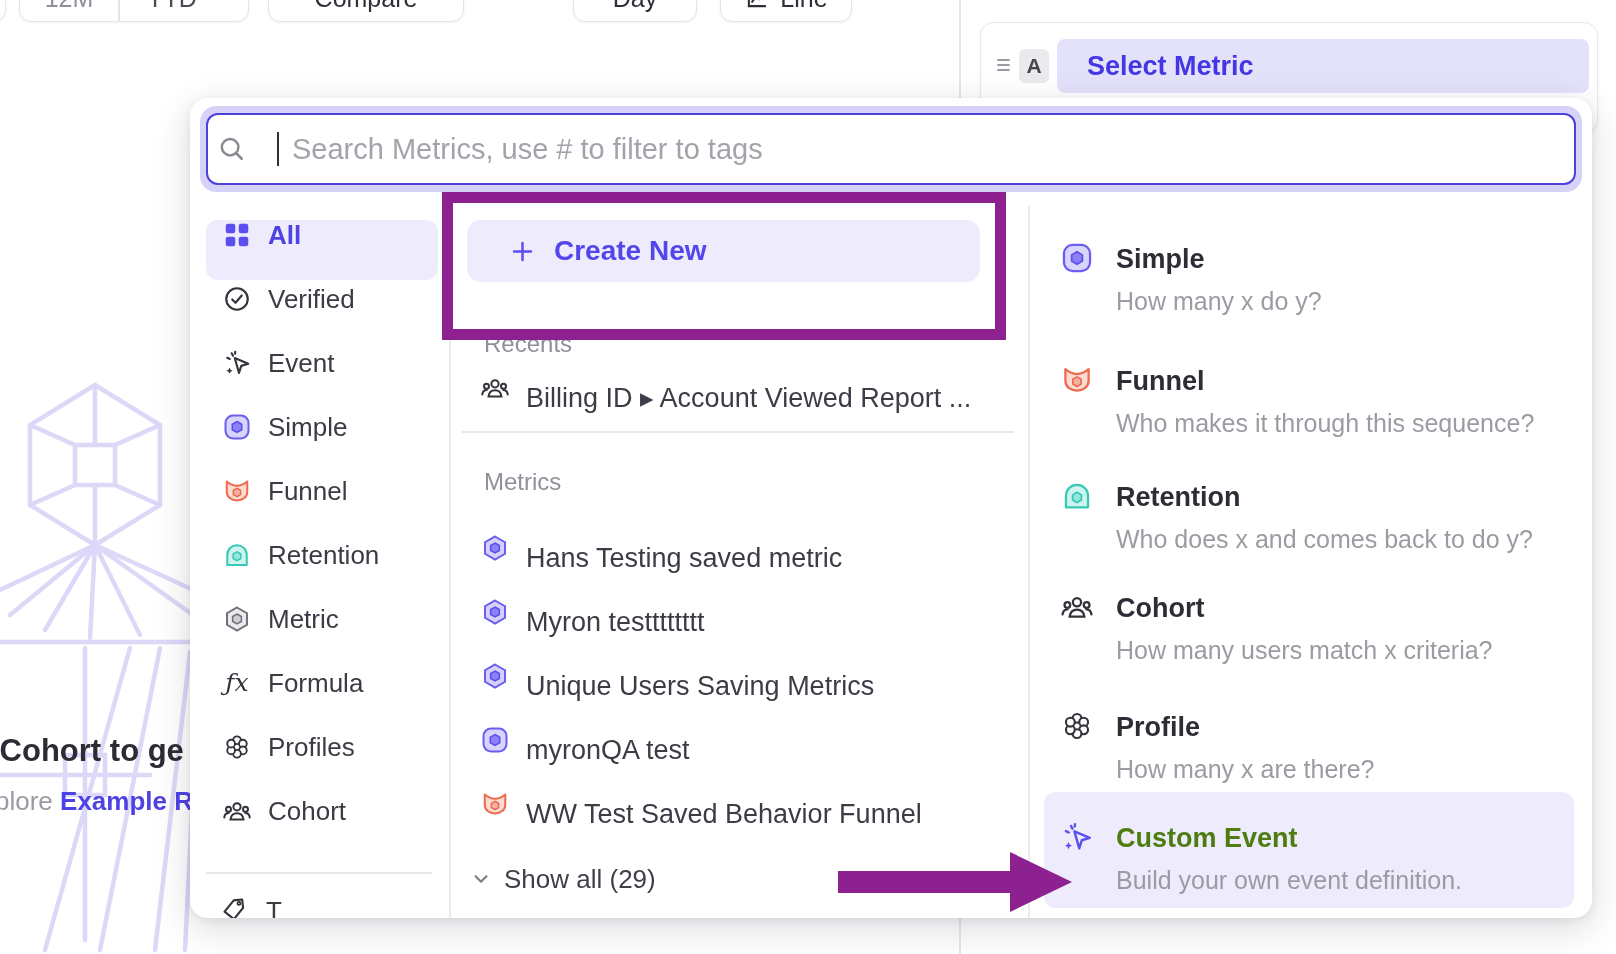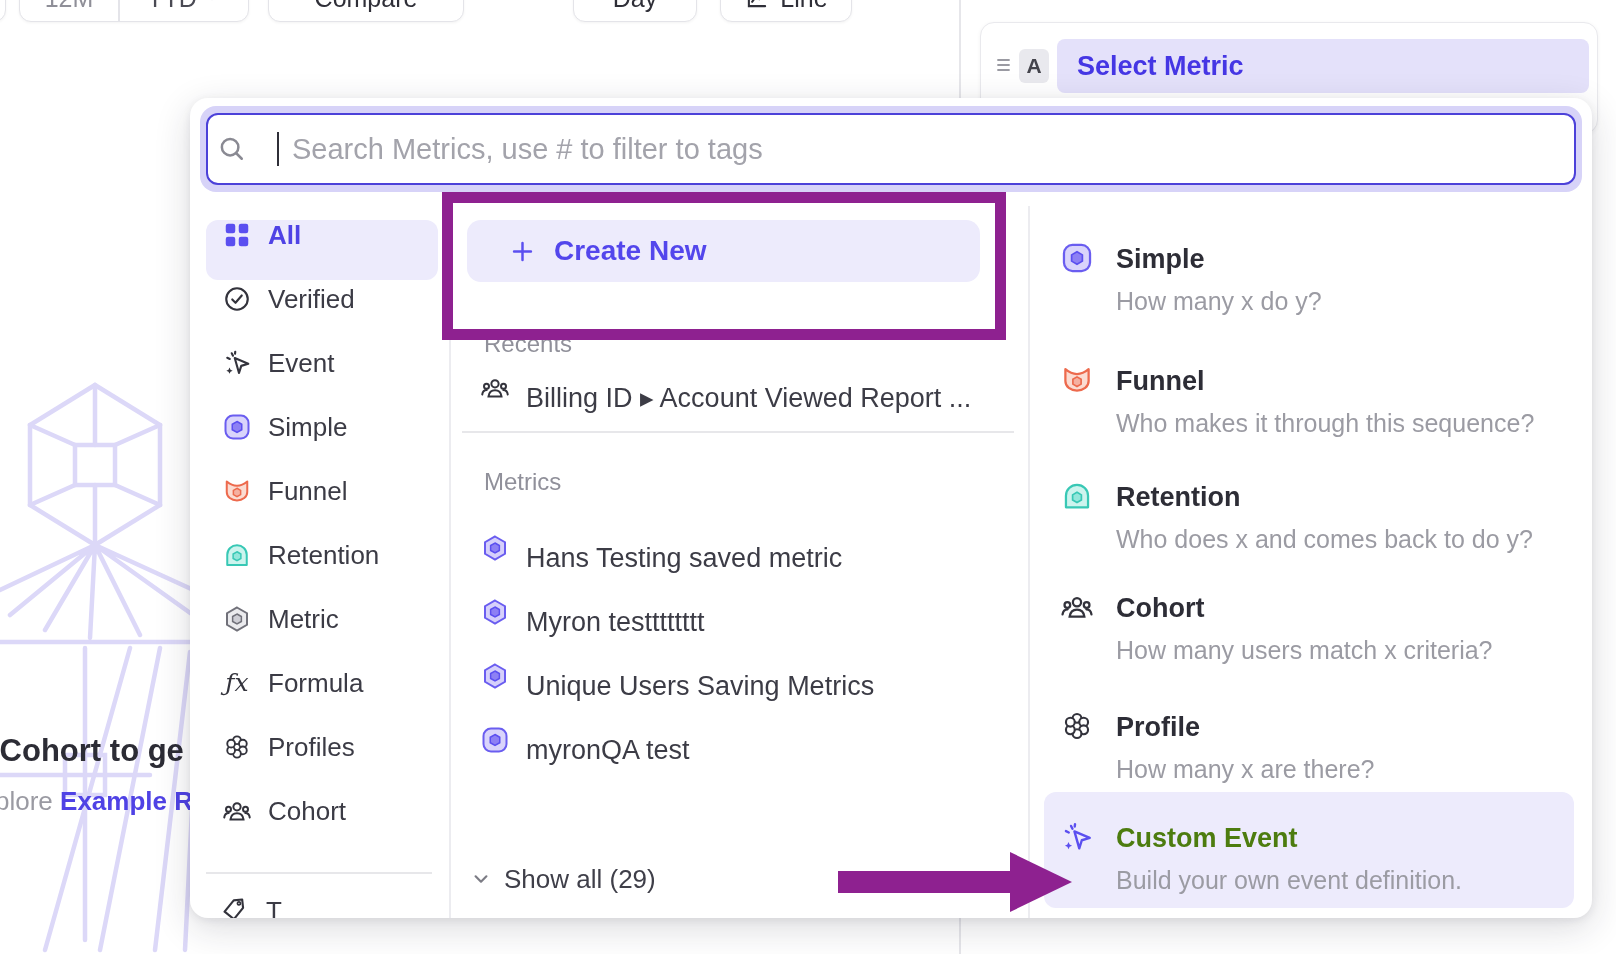--- a/index.html
+++ b/index.html
@@ -11,21 +11,21 @@
     display:flex; align-items:center; justify-content:center; font-size:25px;
     color:#2f2f38; font-weight:500; z-index:2; }
   .tb-group { padding:0; }
   .tb-cell { height:100%; display:flex; align-items:center; justify-content:center; gap:6px; }
   .tb-sep { width:1.5px; height:100%; background:#e4e4e9; }
   
   .page-divider { position:absolute; left:959px; top:0; width:2px; height:954px; background:#e6e6ea; z-index:1; }
   .qb-card { position:absolute; left:980px; top:22px; width:618px; height:112px; background:#fff;
     border:1px solid #e9e9ed; border-radius:14px; box-shadow:0 1px 4px rgba(0,0,0,.05); z-index:2; }
   .qb-bar { position:absolute; left:76px; top:16px; width:532px; height:54px; background:#e4e1fa;
-    border-radius:8px; display:flex; align-items:center; padding-left:20px;
+    border-radius:8px; display:flex; align-items:center; padding-left:30px;
     color:#4536e4; font-weight:700; font-size:27px; }
   .qb-badge { position:absolute; left:38px; top:26px; width:30px; height:34px; background:#e9e9ee;
     border-radius:6px; display:flex; align-items:center; justify-content:center;
     font-size:21px; font-weight:700; color:#44444c; }
   .qb-grip { position:absolute; left:12px; top:30px; }
   
   .bg-headline { position:absolute; left:-40px; top:733px; font-size:31px; font-weight:700;
     color:#2c2c35; white-space:nowrap; z-index:1; }
   .bg-explore { position:absolute; left:-18px; top:786px; font-size:26px; color:#9a9aa2;
     white-space:nowrap; z-index:1; }
@@ -332,20 +332,26 @@
         <use href="#i-hex-purple"></use>
       </svg>
     <span class="lbl">Myron testttttttt</span>
   </div>
   <div class="mid-row" style="top:614px;">
     <svg class="ic" width="30" height="30">
         <use href="#i-simple"></use>
       </svg>
     <span class="lbl">myronQA test</span>
   </div>
+  <div class="mid-row" style="top:678px;">
+    <svg class="ic" width="30" height="30">
+        <use href="#i-funnel"></use>
+      </svg>
+    <span class="lbl">WW Test Saved Behavior Funnel</span>
+  </div>
   <div class="showall">
     <svg class="ic" width="26" height="26">
         <use href="#i-chev"></use>
       </svg>
     <span class="lbl">Show all (29)</span>
   </div>
 
   <div class="type-hl-bg"></div>
 
   <div class="type-row" style="top:143px;">

